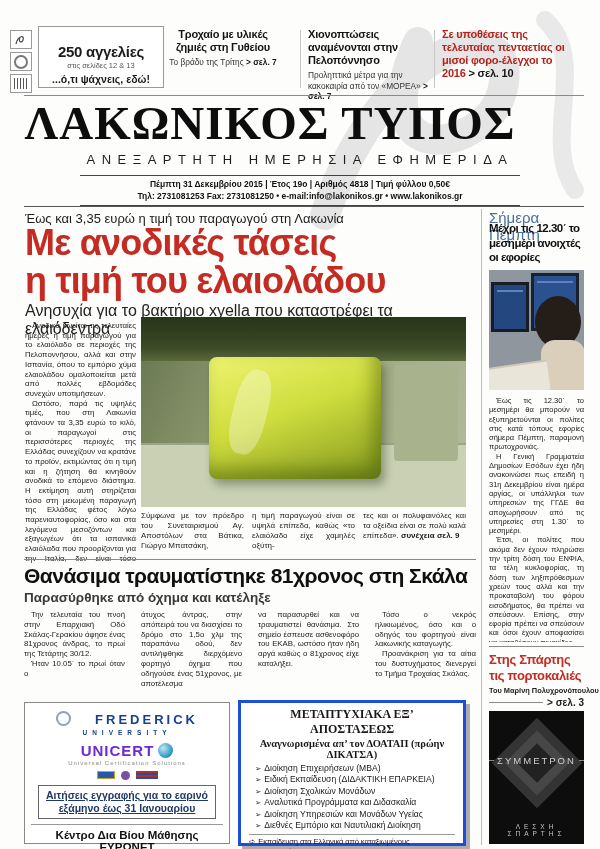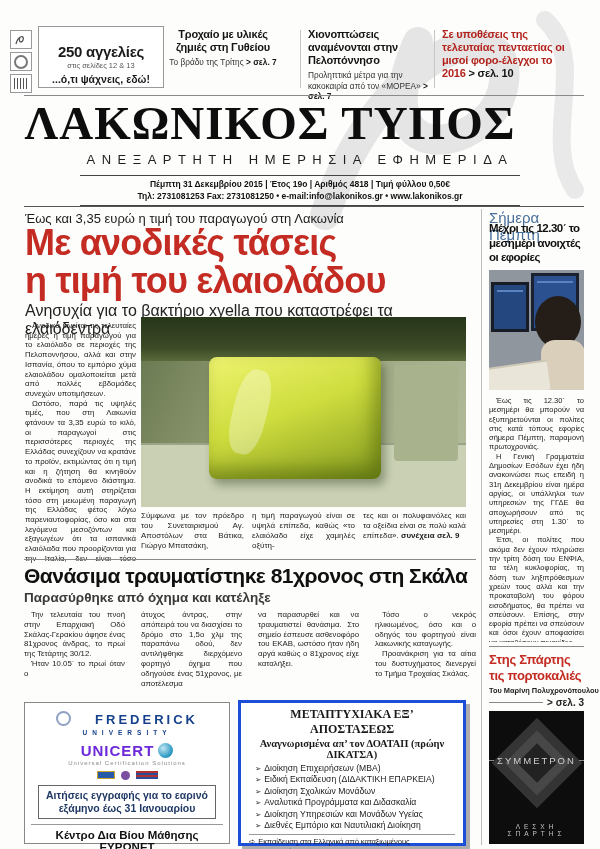--- a/index.html
+++ b/index.html
@@ -90,21 +90,21 @@
   .uni-row{margin-top:6px;display:flex;align-items:center;justify-content:center;gap:4px;}
   .uni-name{font-size:15px;font-weight:bold;letter-spacing:1px;color:#6d28d9;}
   .uni-globe{width:15px;height:15px;border-radius:50%;
              background:radial-gradient(circle at 35% 35%,#bfe6f2,#2e9ac4 65%,#1b7fae);}
   .uni-sub{font-size:6px;letter-spacing:1px;color:#8a8a8a;margin-top:1px;}
   .minilogos{margin-top:4px;display:flex;justify-content:center;gap:6px;align-items:center;height:10px;}
   .ml1{width:18px;height:8px;background:#2858a8;border-radius:1px;box-shadow:inset 0 0 0 1px #cfa32a;}
   .ml2{width:9px;height:9px;border-radius:50%;background:#7a4ea0;}
   .ml3{width:22px;height:8px;background:repeating-linear-gradient(180deg,#b03030 0 2px,#2a4c9c 2px 4px);}
   .applybox{margin:5px auto 0;width:168px;border:1.5px solid #666;padding:3px 4px;
-            font-size:10.5px;line-height:13px;font-weight:bold;color:#1f3864;}
+            font-size:10.5px;line-height:13px;font-weight:bold;color:#1f3864;text-decoration:underline;}
   .fred-rule{margin-top:5px;border-top:1px solid #999;}
   .evronet{font-size:11.5px;font-weight:bold;color:#101010;margin-top:4px;}
 
   .masters{left:238px;top:700px;width:228px;height:146px;border:3px solid #1d4ed8;background:#fff;
            box-shadow:4px 4px 0 #adadad;box-sizing:border-box;padding:4px 8px 0;z-index:2;}
   .ma-t1{font-family:"Liberation Serif",serif;font-weight:bold;font-size:12px;text-align:center;}
   .ma-t2{font-family:"Liberation Serif",serif;font-weight:bold;font-size:10.5px;text-align:center;margin-top:1px;}
   .ma-list{list-style:none;margin:3px 0 0;padding:0 0 0 6px;}
   .ma-list li{font-size:8.6px;line-height:10.4px;}
   .arr{color:#222;margin-right:3px;font-size:7.5px;}

